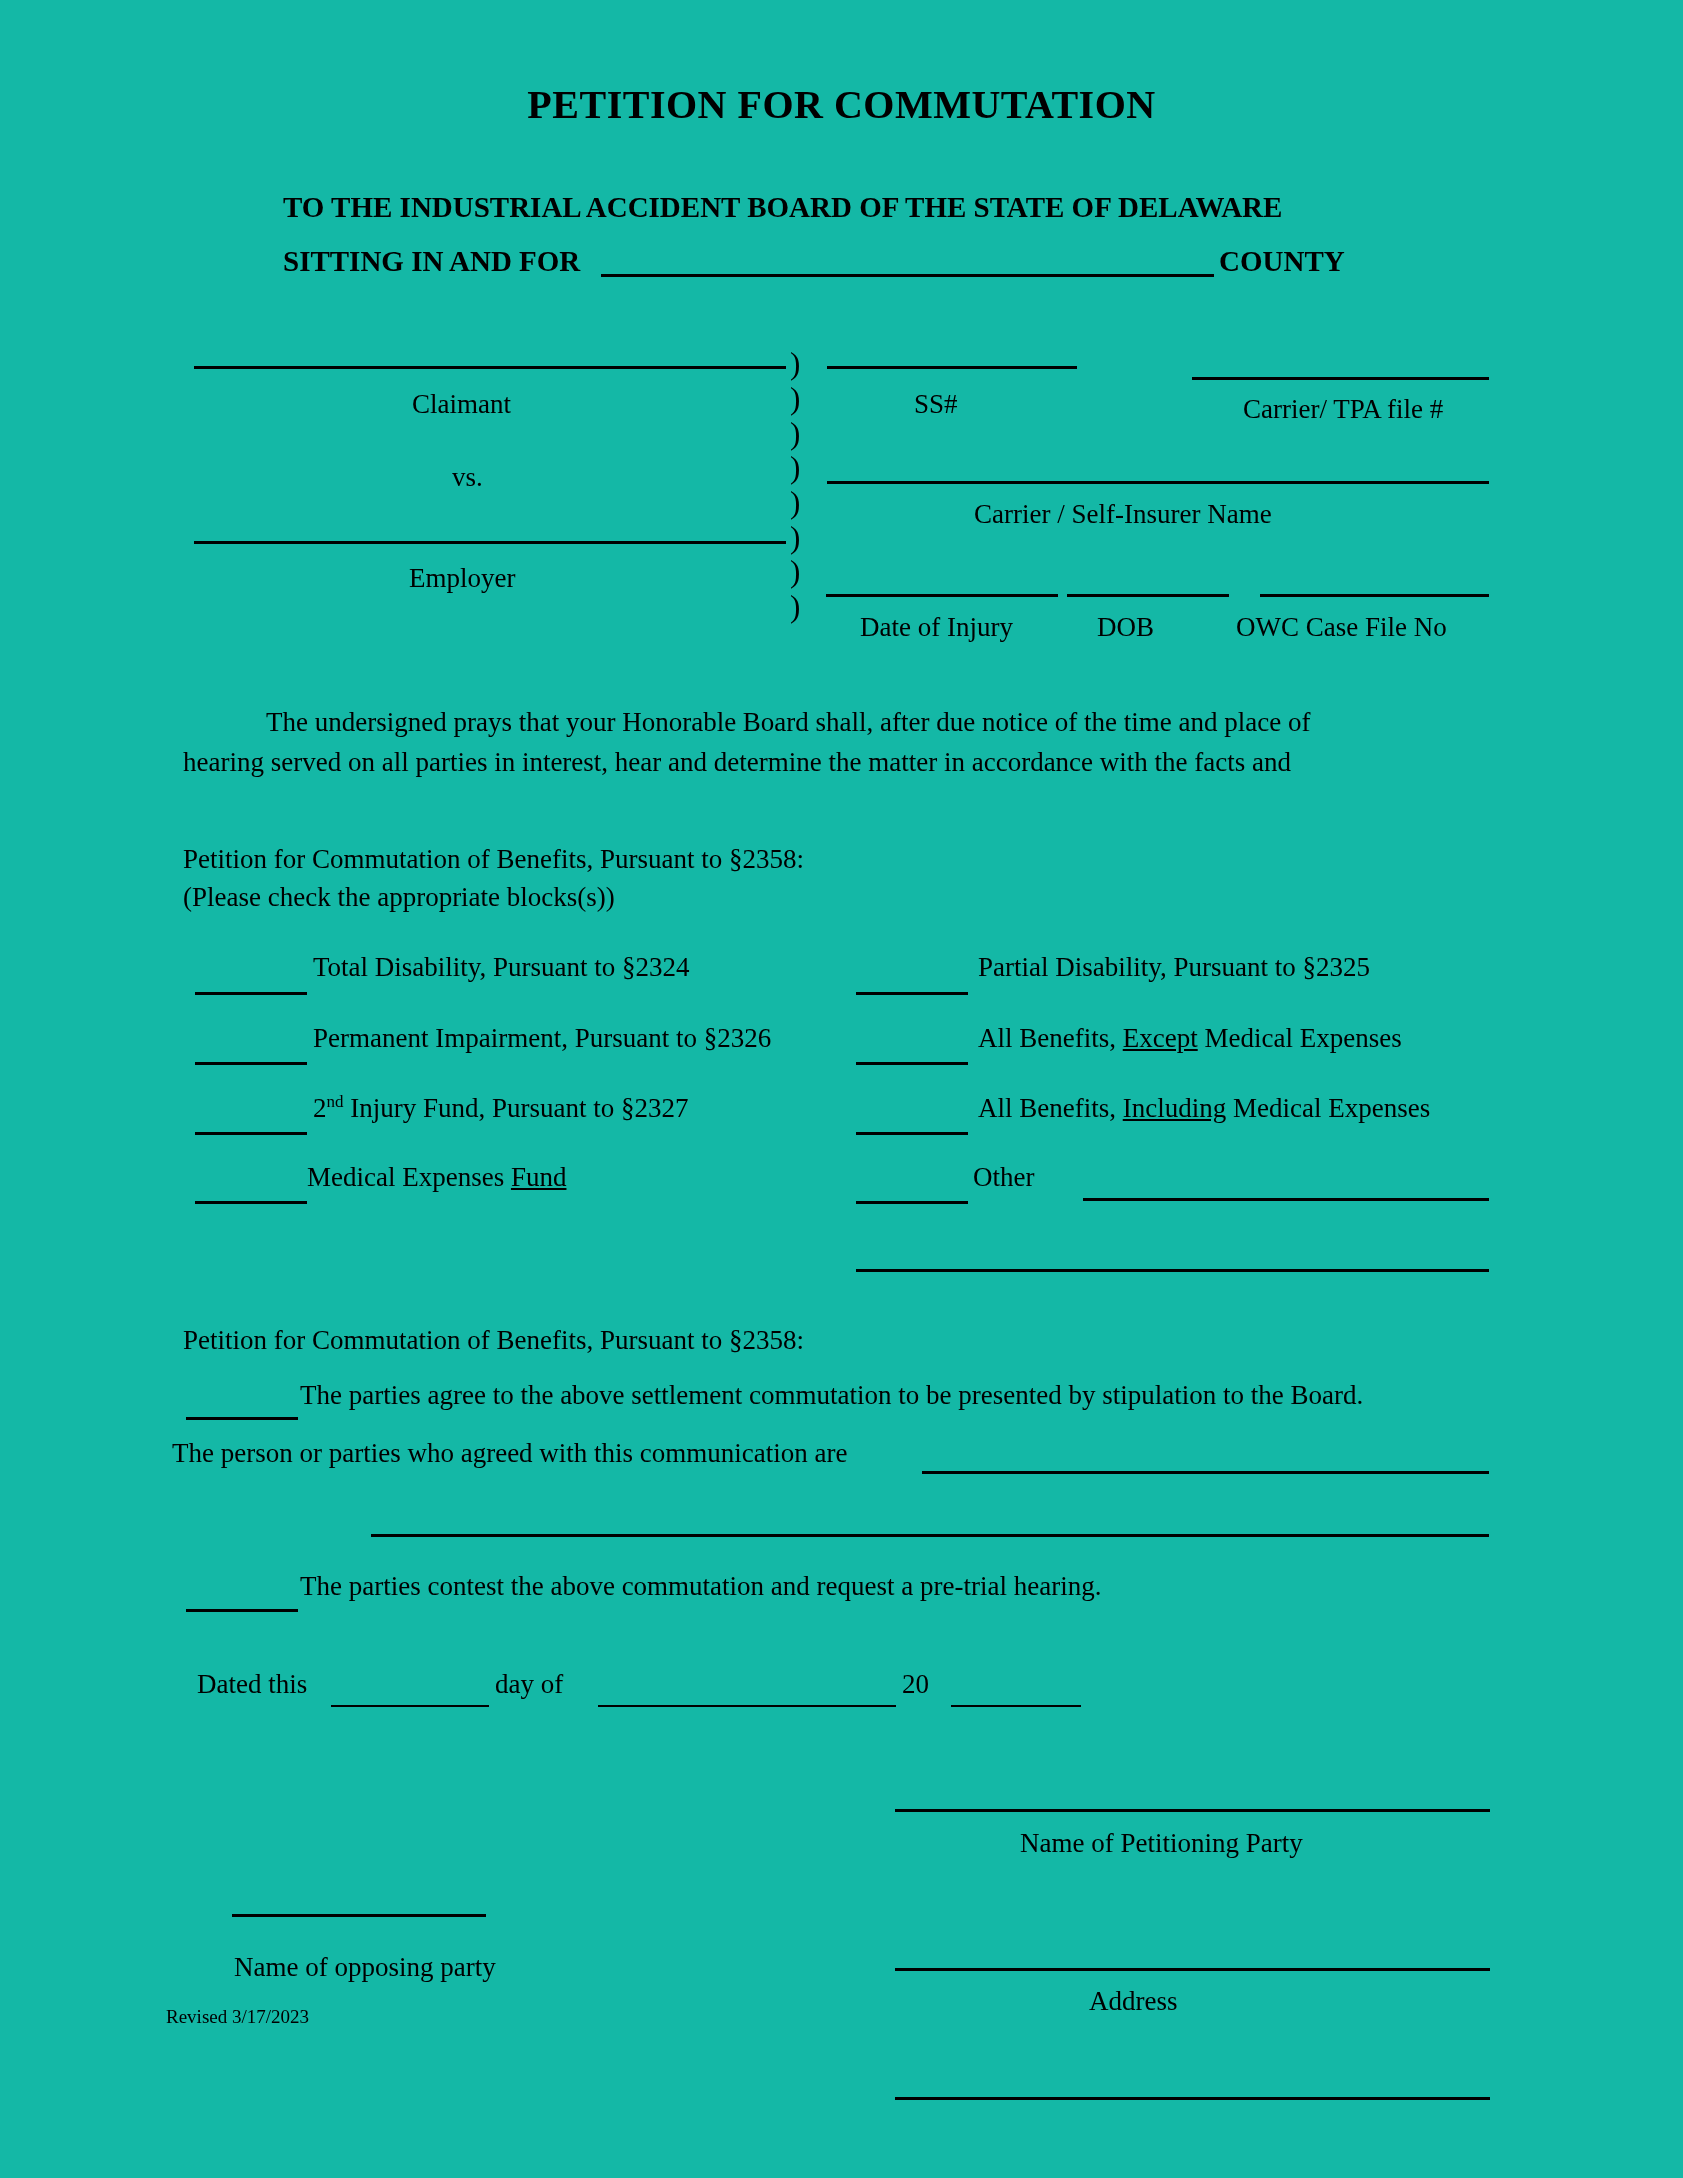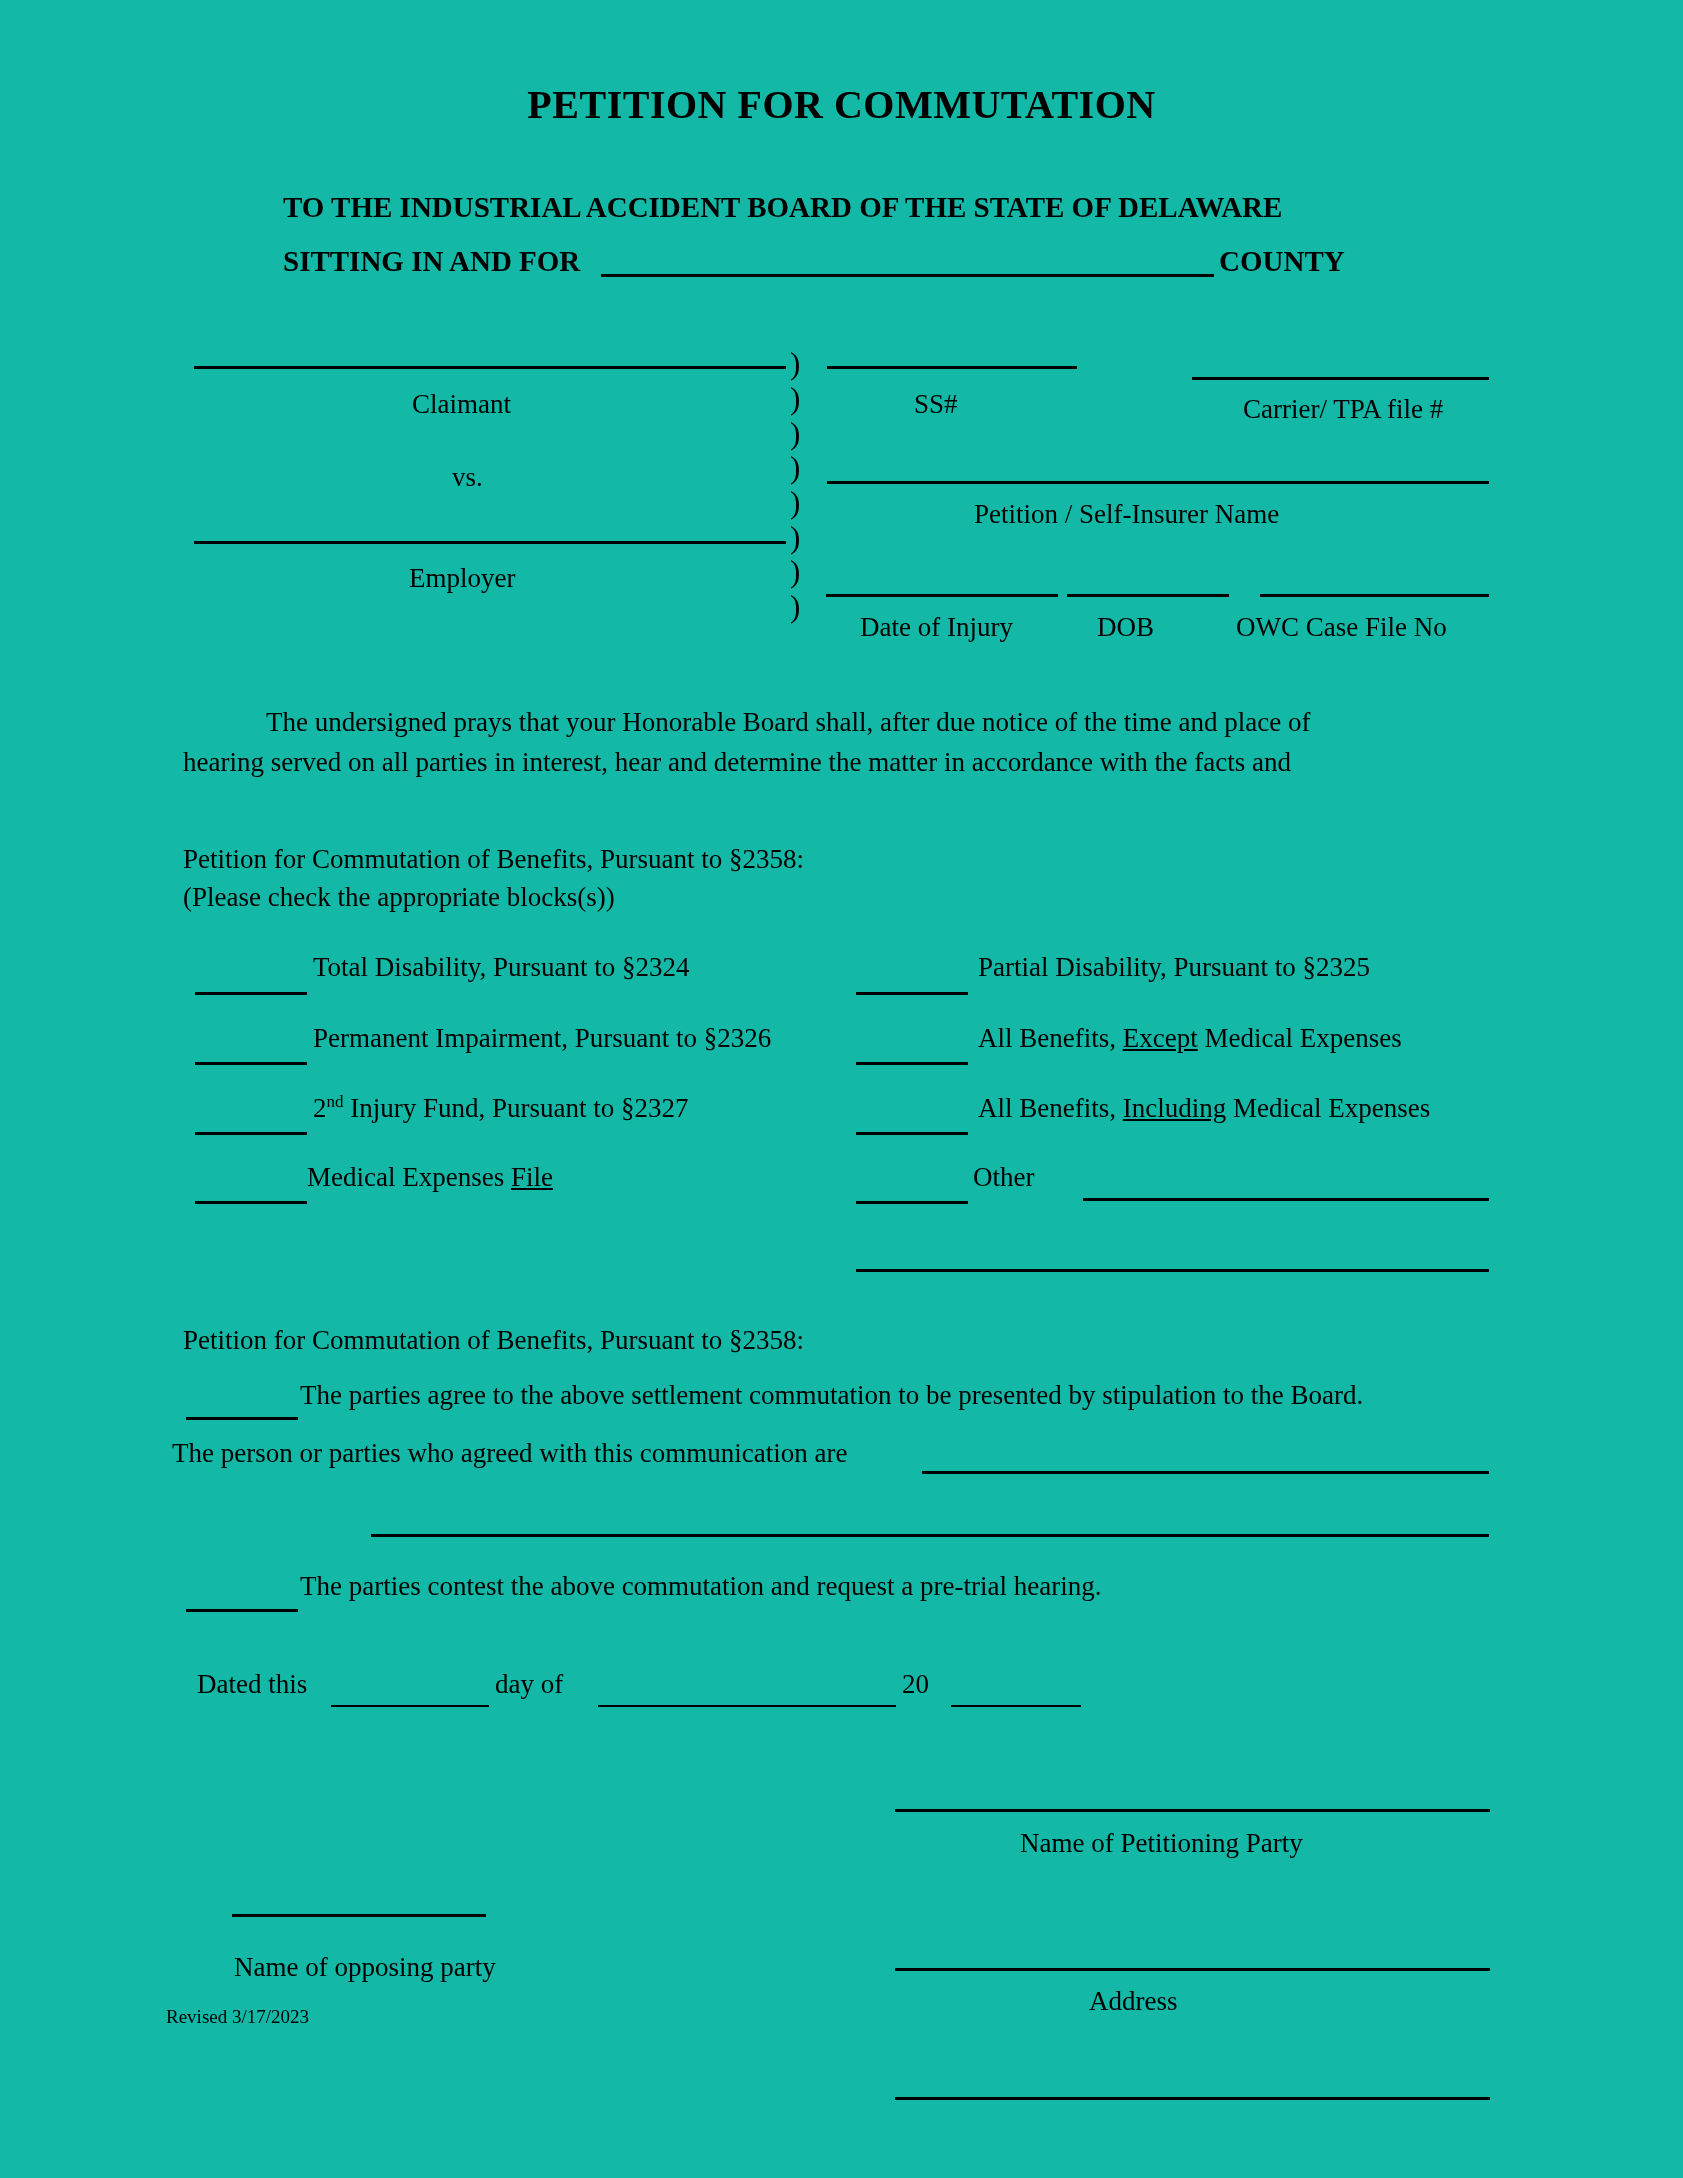--- a/index.html
+++ b/index.html
@@ -123,21 +123,21 @@
   <div class="paren" style="left:790px; top:556px;">)</div>
   <div class="paren" style="left:790px; top:591px;">)</div>
 
   <div class="rule" style="left:827px; top:366px; width:250px;"></div>
   <div class="cap-label" style="left:914px; top:389px;">SS#</div>
 
   <div class="rule" style="left:1192px; top:377px; width:297px;"></div>
   <div class="cap-label" style="left:1243px; top:394px;">Carrier/ TPA file #</div>
 
   <div class="rule" style="left:827px; top:481px; width:662px;"></div>
-  <div class="cap-label" style="left:974px; top:499px;">Petition / Self-Insurer Name</div>
+  <div class="cap-label" style="left:974px; top:499px;">Carrier / Self-Insurer Name</div>
 
   <div class="rule" style="left:826px; top:594px; width:232px;"></div>
   <div class="cap-label" style="left:860px; top:612px;">Date of Injury</div>
 
   <div class="rule" style="left:1067px; top:594px; width:162px;"></div>
   <div class="cap-label" style="left:1097px; top:612px;">DOB</div>
 
   <div class="rule" style="left:1260px; top:594px; width:229px;"></div>
   <div class="cap-label" style="left:1236px; top:612px;">OWC Case File No</div>
 
@@ -168,21 +168,21 @@
     <span>2</span><sup>nd</sup><span> Injury Fund, Pursuant to §2327</span>
   </div>
 
   <div class="rule" style="left:856px; top:1132px; width:112px;"></div>
   <div class="chk-label" style="left:978px; top:1093px;">
     <span>All Benefits, </span><span class="u">Including</span><span> Medical Expenses</span>
   </div>
 
   <div class="rule" style="left:195px; top:1201px; width:112px;"></div>
   <div class="chk-label" style="left:307px; top:1162px;">
-    <span>Medical Expenses </span><span class="u">File</span>
+    <span>Medical Expenses </span><span class="u">Fund</span>
   </div>
 
   <div class="rule" style="left:856px; top:1201px; width:112px;"></div>
   <div class="chk-label" style="left:973px; top:1162px;">Other</div>
   <div class="rule" style="left:1083px; top:1198px; width:406px;"></div>
   <div class="rule" style="left:856px; top:1269px; width:633px;"></div>
 
   <div class="plain" style="left:183px; top:1325px;">Petition for Commutation of Benefits, Pursuant to §2358:</div>
 
   <div class="rule" style="left:186px; top:1417px; width:112px;"></div>

